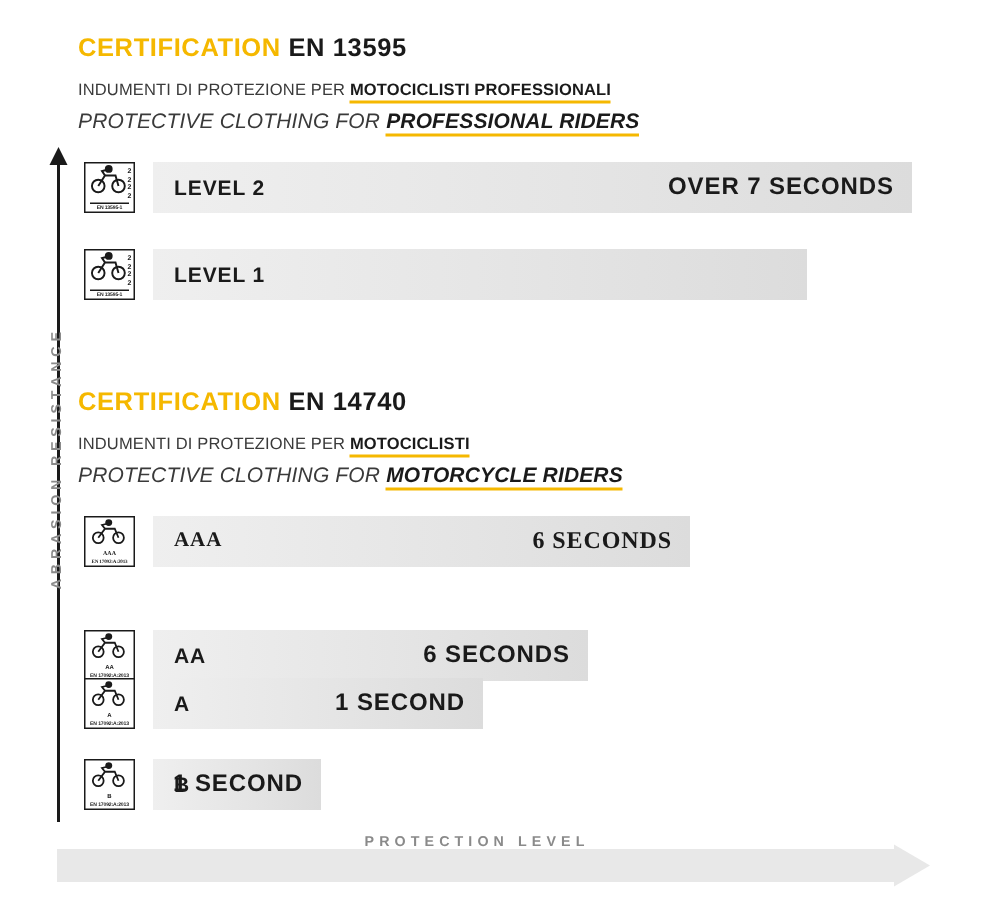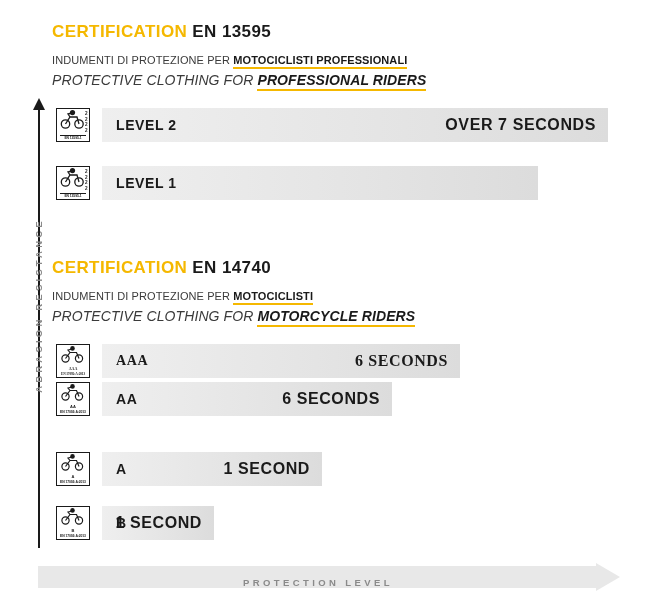--- a/index.html
+++ b/index.html
@@ -73,21 +73,20 @@
   .x-label {
     position: absolute;
     left: 38px;
     top: 556px;
     width: 560px;
     text-align: center;
     font-size: 9.5px;
     letter-spacing: 3.4px;
     color: #8a8a8a;
     font-weight: bold;
-    margin-top: 21px;
   }
 
   
   .section-title {
     position: absolute;
     font-size: 17px;
     font-weight: bold;
     letter-spacing: 0.4px;
     white-space: nowrap;
   }
@@ -303,21 +302,21 @@
       </svg>
       <div class="badge-class">AAA</div>
       <div class="badge-code">EN 17092:A:2013</div>
     </div>
     <div class="bar" style="left:46px; width:358px;">
       <div class="bar-label">AAA</div>
       <div class="bar-value">6 SECONDS</div>
     </div>
   </div>
 
-  <div class="row" style="left:56px; top:382px; width:304px;">
+  <div class="row" style="left:56px; top:420px; width:304px;">
     <div class="badge">
       <svg width="32" height="20" viewBox="0 0 31 20">
         <g stroke="#1a1a1a" stroke-width="1.2" fill="none">
           <circle cx="8" cy="13.5" r="3.6"></circle>
           <circle cx="21.5" cy="13.5" r="3.6"></circle>
           <path d="M8 13.5 L12.5 7.5 L19 7.5 L21.5 13.5"></path>
           <path d="M12.5 7.5 L10.5 5 L14.5 4"></path>
         </g>
         <circle cx="15" cy="3.4" r="2.3" fill="#1a1a1a"></circle>
       </svg>

